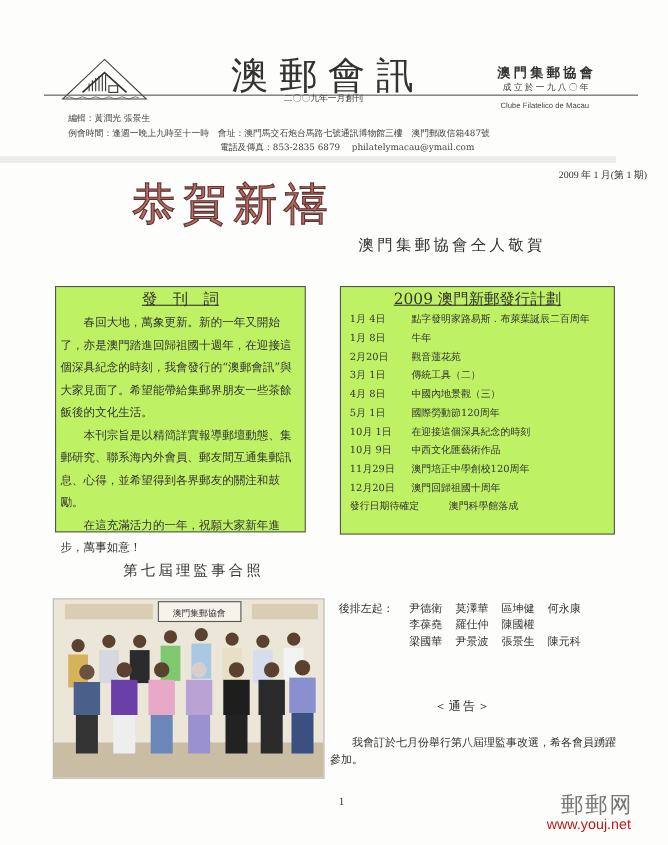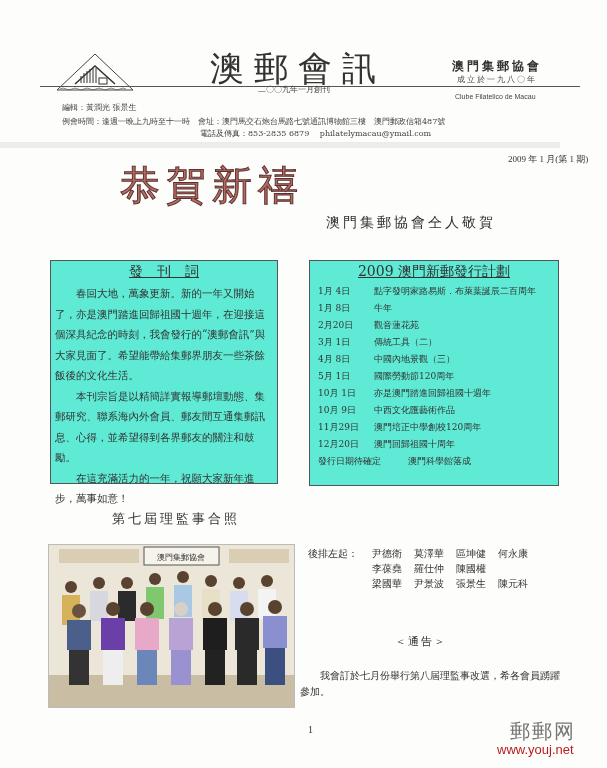--- a/index.html
+++ b/index.html
@@ -14,21 +14,21 @@
   .org-en { left:455px; top:93px; font-size:7px; color:#444; font-family:Liberation Sans, sans-serif; }
   .editors { left:62px; top:102px; font-size:8px; color:#444; }
   .founded { left:258px; top:84px; font-size:8px; color:#444; }
   .meeting { left:62px; top:116px; font-size:8px; color:#444; white-space:nowrap; }
   .contact { left:200px; top:128px; font-size:8px; color:#444; white-space:nowrap; }
   .shade { left:0; top:142px; width:560px; height:6px; background:#ececec; }
   .issue { left:460px; top:153px; font-size:9px; color:#333; font-family:"Liberation Serif", serif;margin-left:48px; }
   .greeting { left:120px; top:158px; font-size:40px; letter-spacing:6px; color:#b96a62;
               -webkit-text-stroke:1px #5a3330; font-family:"DejaVu Sans", sans-serif; }
   .congrats { left:326px; top:214px; font-size:14px; letter-spacing:3px; color:#333; }
-  .box { border:1px solid #555; background:#5eead4; }
+  .box { border:1px solid #555; background:#bef264; }
   .box-left { left:50px; top:260px; width:226px; height:222px; }
   .box-right { left:309px; top:260px; width:248px; height:224px; }
   .box-title { text-align:center; font-size:14px; text-decoration:underline; margin:2px 0 2px; color:#333; }
   .para { font-size:10.5px; line-height:20.5px; padding:0 4px; margin:0; color:#333; }
   .indent { text-indent:2em; }
   .plan-row { font-size:9px; line-height:17px; padding-left:8px; white-space:nowrap; color:#333; }
   .plan-date { display:inline-block; width:56px; }
   .photo-caption { left:112px; top:510px; font-size:13px; letter-spacing:3px; color:#333; }
   .photo { left:48px; top:544px; width:245px; height:162px; border:1px solid #bbb; overflow:hidden; background:#e8e2d4; }
   .names { left:308px; top:546px; font-size:10px; line-height:15px; color:#333; }
@@ -83,21 +83,21 @@
 </div>
 
 <div class="abs box box-right">
   <div class="box-title">2009 澳門新郵發行計劃</div>
   <div class="plan-row"><span class="plan-date">1月 4日</span><span>點字發明家路易斯．布萊葉誕辰二百周年</span></div>
   <div class="plan-row"><span class="plan-date">1月 8日</span><span>牛年</span></div>
   <div class="plan-row"><span class="plan-date">2月20日</span><span>觀音蓮花苑</span></div>
   <div class="plan-row"><span class="plan-date">3月 1日</span><span>傳統工具（二）</span></div>
   <div class="plan-row"><span class="plan-date">4月 8日</span><span>中國內地景觀（三）</span></div>
   <div class="plan-row"><span class="plan-date">5月 1日</span><span>國際勞動節120周年</span></div>
-  <div class="plan-row"><span class="plan-date">10月 1日</span><span>亦是澳門踏進回歸祖國十週年</span></div>
+  <div class="plan-row"><span class="plan-date">10月 1日</span><span>在迎接這個深具紀念的時刻</span></div>
   <div class="plan-row"><span class="plan-date">10月 9日</span><span>中西文化匯藝術作品</span></div>
   <div class="plan-row"><span class="plan-date">11月29日</span><span>澳門培正中學創校120周年</span></div>
   <div class="plan-row"><span class="plan-date">12月20日</span><span>澳門回歸祖國十周年</span></div>
   <div class="plan-row"><span class="plan-date" style="width:90px">發行日期待確定</span><span>澳門科學館落成</span></div>
 </div>
 
 <div class="abs photo-caption">第七屆理監事合照</div>
 <div class="abs photo">
   <svg width="245" height="162" viewBox="0 0 245 162">
     <rect width="245" height="162" fill="#ece6d8"></rect>

